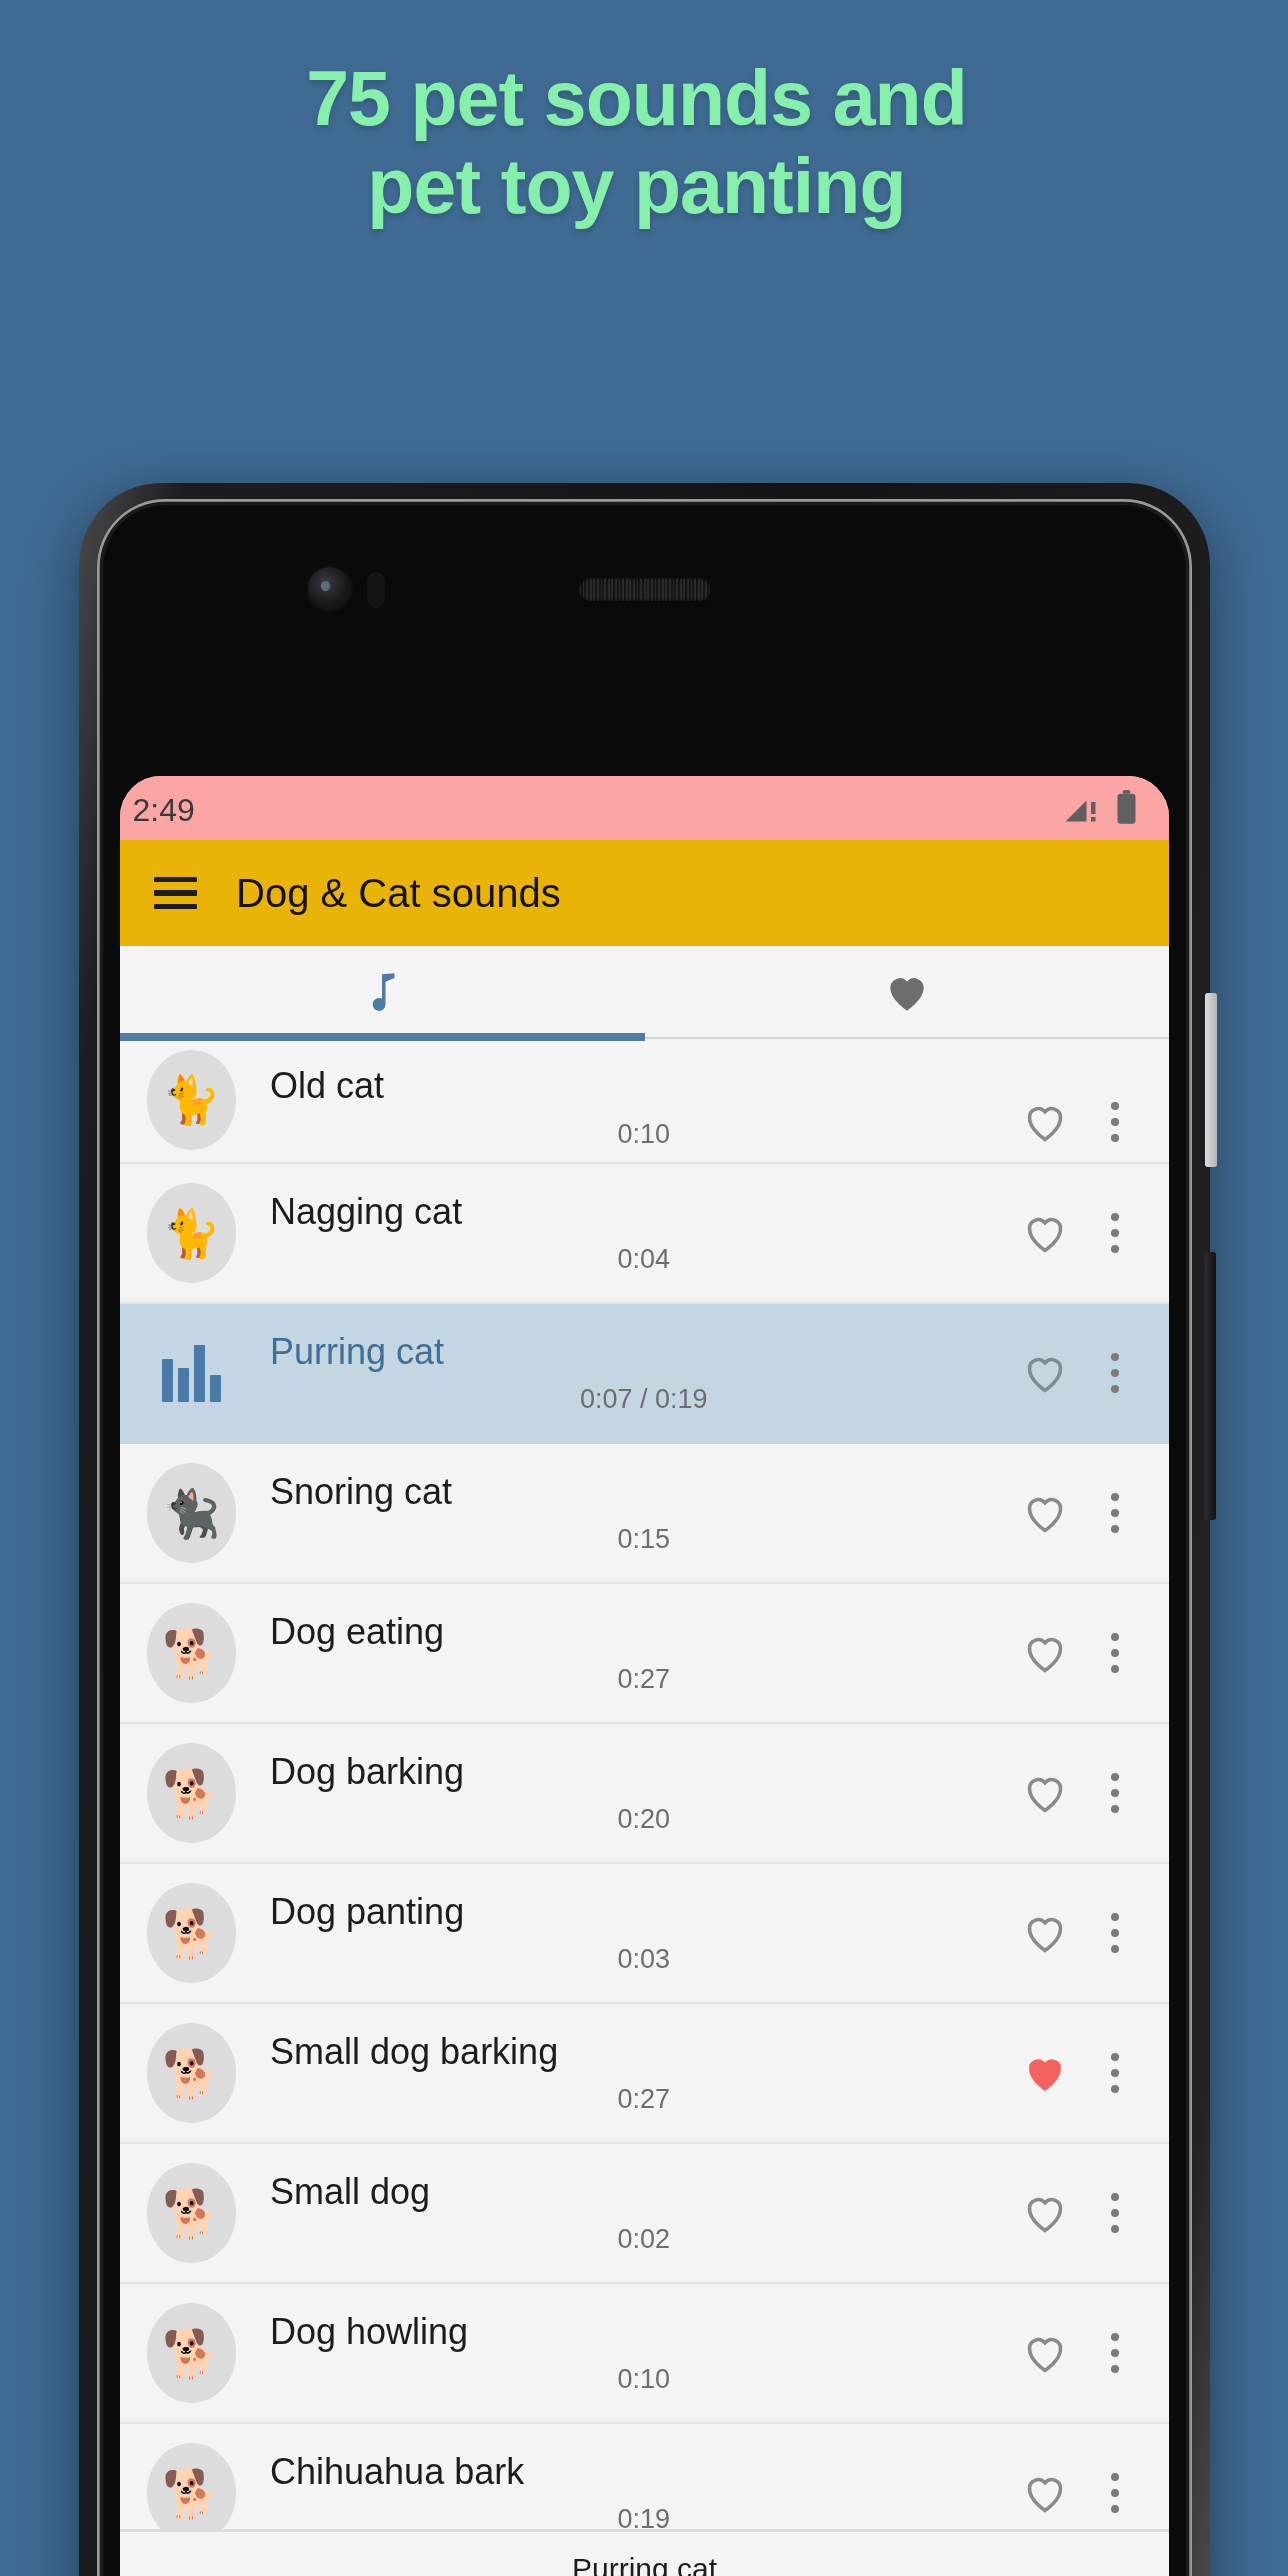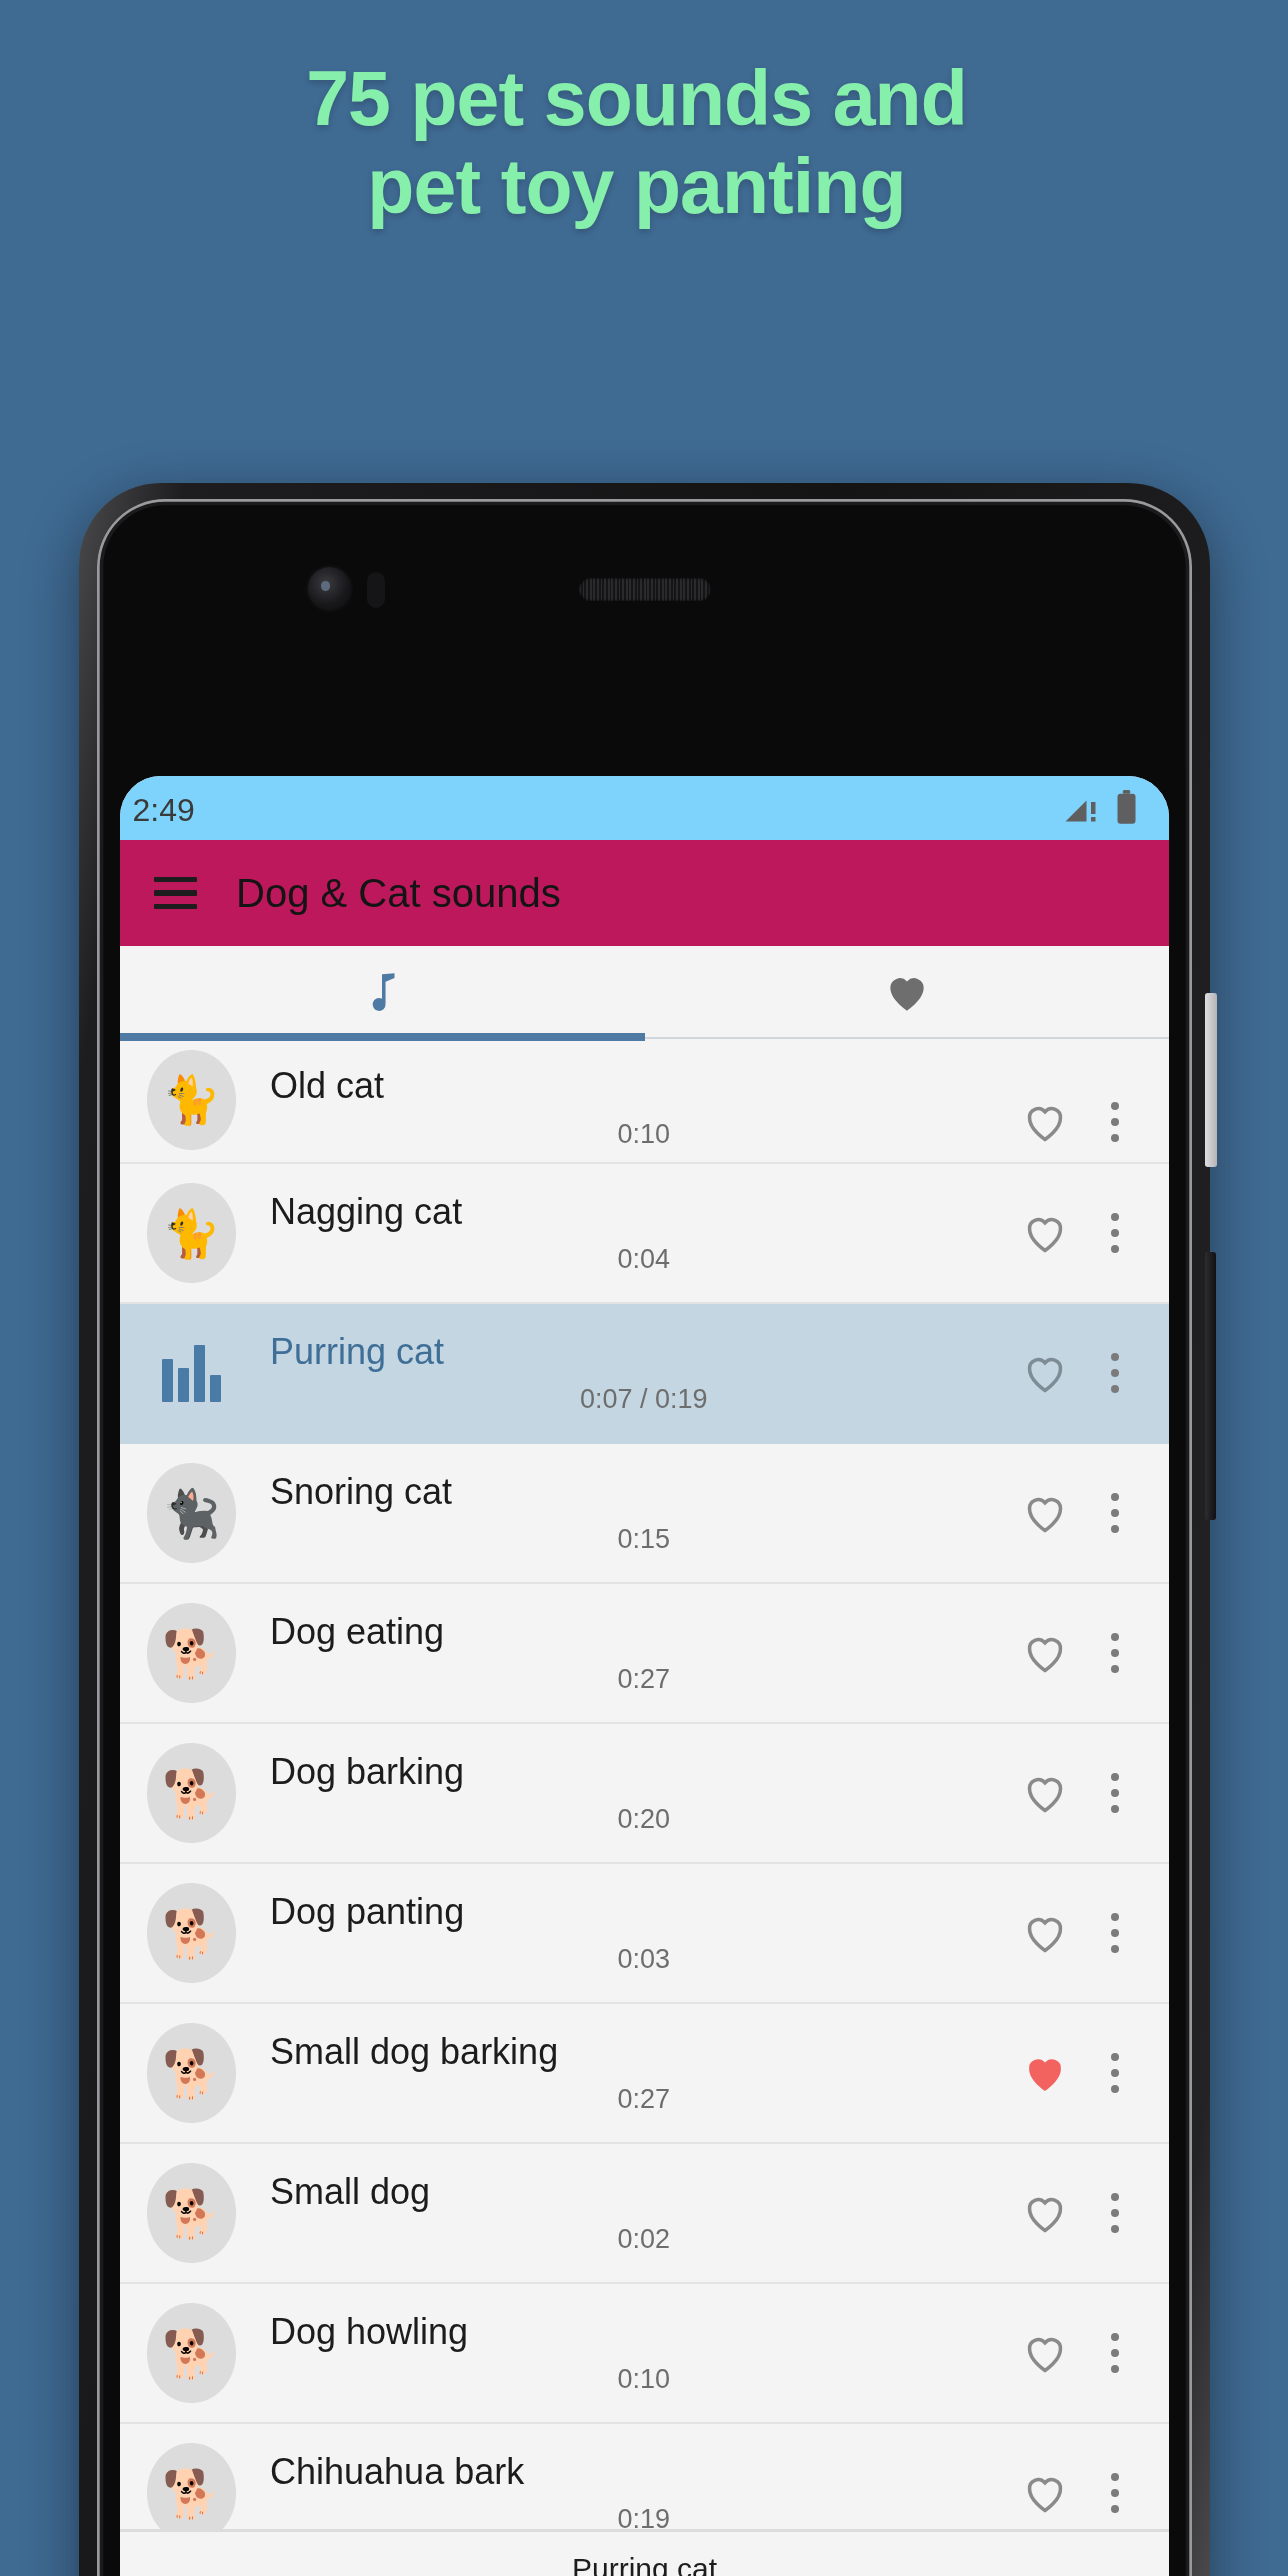--- a/index.html
+++ b/index.html
@@ -105,39 +105,39 @@
   }
 
   
   .statusbar {
     height:64px;
     flex:0 0 64px;
     display:flex;
     align-items:center;
     justify-content:space-between;
     padding:0 30px 0 12.5px;
-    background:#7dd3fc;
+    background:#fca5a5;
     text-align:center;
   }
   .status-time {
     font-size:32px;
     color:#3a3a3a;
     letter-spacing:0px;
     margin-top:5.4px;
   }
   .status-icons { display:flex; align-items:center; gap:14.3px; margin-top:3.6px; }
 
   
   .appbar {
     flex:0 0 106px;
     display:flex;
     align-items:center;
     gap:39px;
     padding:0 34px;
-    background:#be185d;
+    background:#eab308;
   }
   .hamburger { width:43px; height:32px; display:flex; flex-direction:column; justify-content:space-between; cursor:pointer; }
   .hamburger span { display:block; height:5.4px; background:#1d1d1d; border-radius:0.9px; }
   .app-title {
     font-size:40px;
     color:#141414;
     font-weight:normal;
   }
 
   

